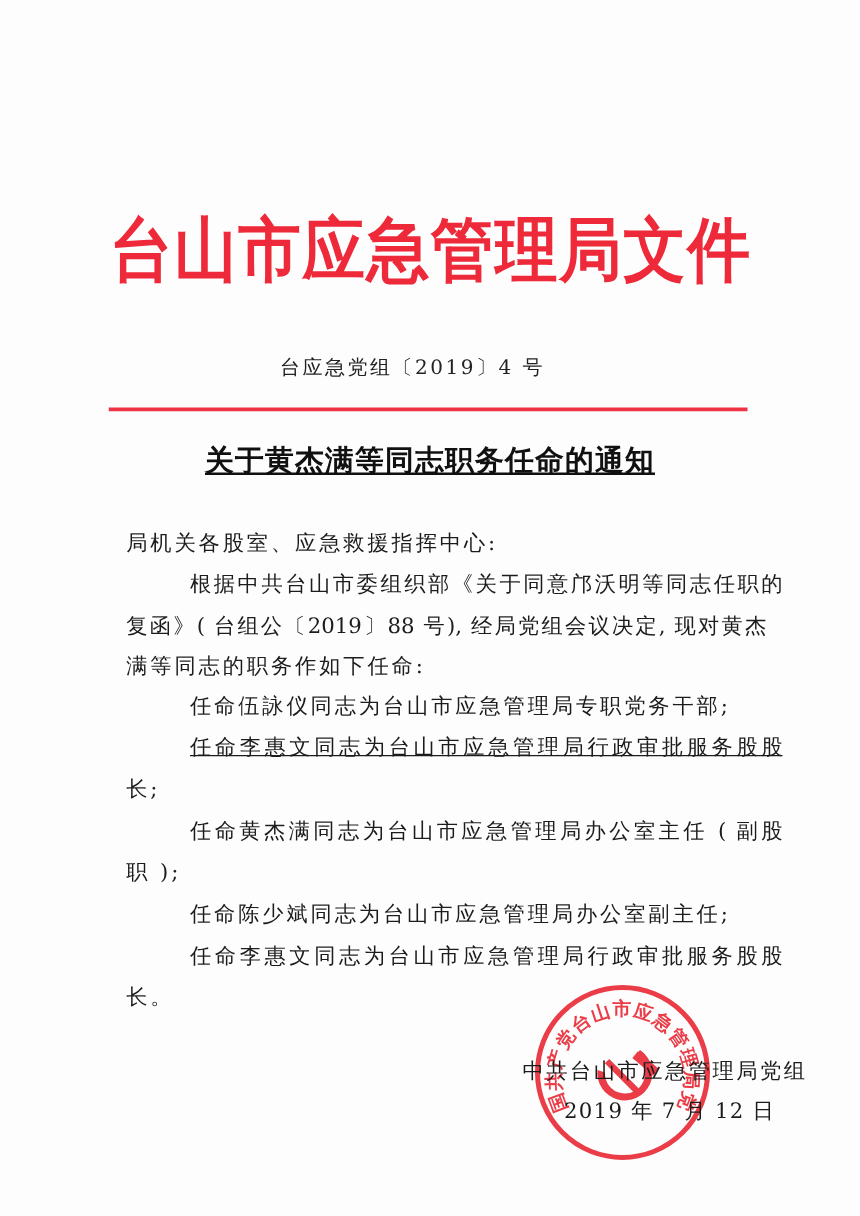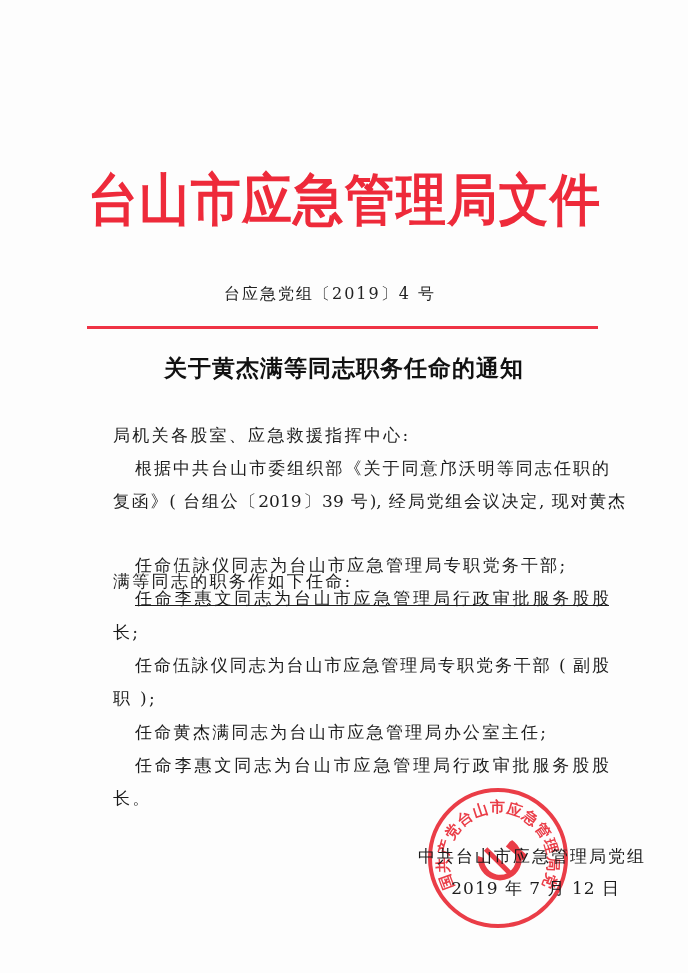--- a/index.html
+++ b/index.html
@@ -22,29 +22,29 @@
     position: absolute; left: 0; width: 660px; top: 284px; text-align: center;
     font-size: 16px; letter-spacing: 2px; color: #222;
   }
   .red-rule {
     position: absolute; left: 87px; top: 326px; width: 511px; height: 3px;
     background: #ef3345;
   }
   .doc-title {
     position: absolute; left: 0; width: 688px; top: 353px; text-align: center;
     font-size: 23px; font-weight: bold; color: #111;
-    font-family: "DejaVu Sans", "Liberation Sans", sans-serif; letter-spacing: 1px;
+    font-family: "DejaVu Sans", "Liberation Sans", sans-serif; letter-spacing: 1px; text-decoration: underline;
   }
 
   .body-text { position: absolute; left: 97px; width: 512px; font-size: 17px; color: #1c1c1c; }
   .line {
-    position: absolute; left: 16px; width: 512px; height: 24px; line-height: 24px;
+    position: absolute; left: 4px; width: 512px; height: 24px; line-height: 24px;
     white-space: nowrap; letter-spacing: 2.3px;
   }
-  .line.indent { left: 38px; width: 474px; }
+  .line.indent { left: 55px; width: 474px; }
   .line.justify { text-align: justify; text-align-last: justify; letter-spacing: 0; }
 
   .sign-block { position: absolute; left: 380px; width: 240px; text-align: center; font-size: 17px; color: #1c1c1c; }
   .sign-org { position: absolute; top: 0; left: 0; width: 240px; letter-spacing: 2px; white-space: nowrap; margin-left: 32px; }
   .sign-date { position: absolute; top: 32px; left: 0; width: 240px; letter-spacing: 1px; white-space: nowrap; text-align: right; }
 
   .seal { position: absolute; left: 426px; top: 786px; width: 144px; height: 144px; opacity: 0.88; pointer-events: none; }
 </style>
 </head>
 <body>
@@ -66,28 +66,28 @@
 
   <div class="doc-number">台应急党组〔2019〕4 号</div>
 
   <div class="red-rule"></div>
 
   <div class="doc-title">关于黄杰满等同志职务任命的通知</div>
 
   <div class="body-text" style="top:0;">
     <div class="line" style="top:423px;">局机关各股室、应急救援指挥中心:</div>
     <div class="line indent justify" style="top:456px;">根据中共台山市委组织部《关于同意邝沃明等同志任职的</div>
-    <div class="line justify" style="top:489px;">复函》( 台组公〔2019〕39 号), 经局党组会议决定, 现对黄杰</div>
-    <div class="line" style="top:521px;margin-top:48px;">满等同志的职务作如下任命:</div>
+    <div class="line justify" style="top:489px;">复函》( 台组公〔2019〕88 号), 经局党组会议决定, 现对黄杰</div>
+    <div class="line" style="top:521px;">满等同志的职务作如下任命:</div>
     <div class="line indent" style="top:553px;">任命伍詠仪同志为台山市应急管理局专职党务干部;</div>
     <div class="line indent justify" style="top:586px;text-decoration:underline;">任命李惠文同志为台山市应急管理局行政审批服务股股</div>
     <div class="line" style="top:620px;">长;</div>
-    <div class="line indent justify" style="top:653px;">任命伍詠仪同志为台山市应急管理局专职党务干部 ( 副股</div>
+    <div class="line indent justify" style="top:653px;">任命黄杰满同志为台山市应急管理局办公室主任 ( 副股</div>
     <div class="line" style="top:686px;">职 );</div>
-    <div class="line indent" style="top:720px;">任命黄杰满同志为台山市应急管理局办公室主任;</div>
+    <div class="line indent" style="top:720px;">任命陈少斌同志为台山市应急管理局办公室副主任;</div>
     <div class="line indent justify" style="top:753px;">任命李惠文同志为台山市应急管理局行政审批服务股股</div>
     <div class="line" style="top:786px;">长。</div>
   </div>
 
   <svg class="seal" viewBox="0 0 144 144" xmlns="http://www.w3.org/2000/svg">
     <defs>
       <path id="sealArc" d="M 26 96 A 50 50 0 1 1 118 96"></path>
     </defs>
     <circle cx="72" cy="72" r="68" fill="none" stroke="#e8232f" stroke-width="4"></circle>
     <text font-size="15" fill="#e8232f" font-family="DejaVu Sans, sans-serif" font-weight="bold" letter-spacing="1">

